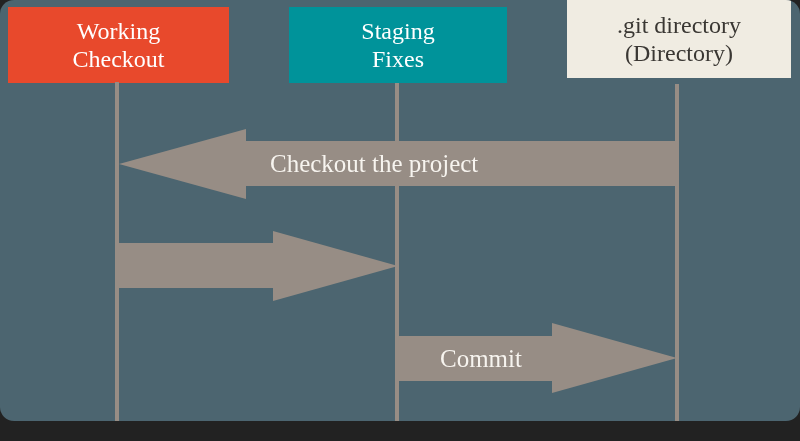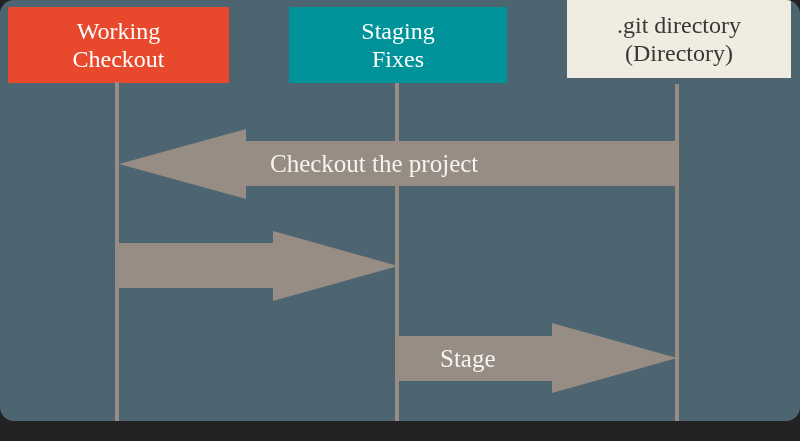--- a/index.html
+++ b/index.html
@@ -84,15 +84,15 @@
 
   <div class="head head-left checkout-head"></div>
   <div class="shaft checkout-shaft"></div>
   <div class="arrow-label checkout-label">Checkout the project</div>
 
   <div class="shaft stage-shaft"></div>
   <div class="head head-right stage-head"></div>
 
   <div class="shaft commit-shaft"></div>
   <div class="head head-right commit-head"></div>
-  <div class="arrow-label commit-label">Stage</div>
+  <div class="arrow-label commit-label">Commit</div>
 
 </div>
 
 </body></html>

